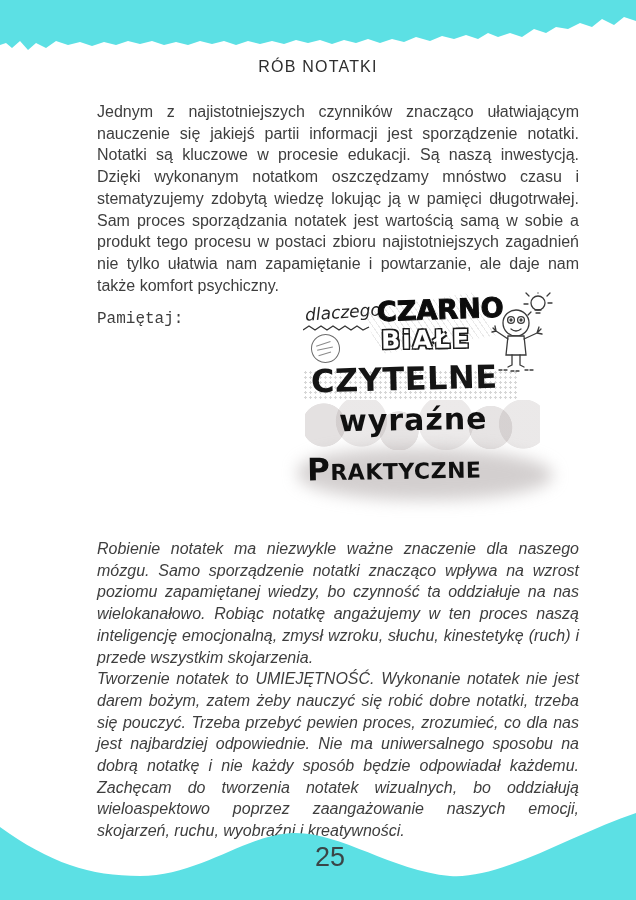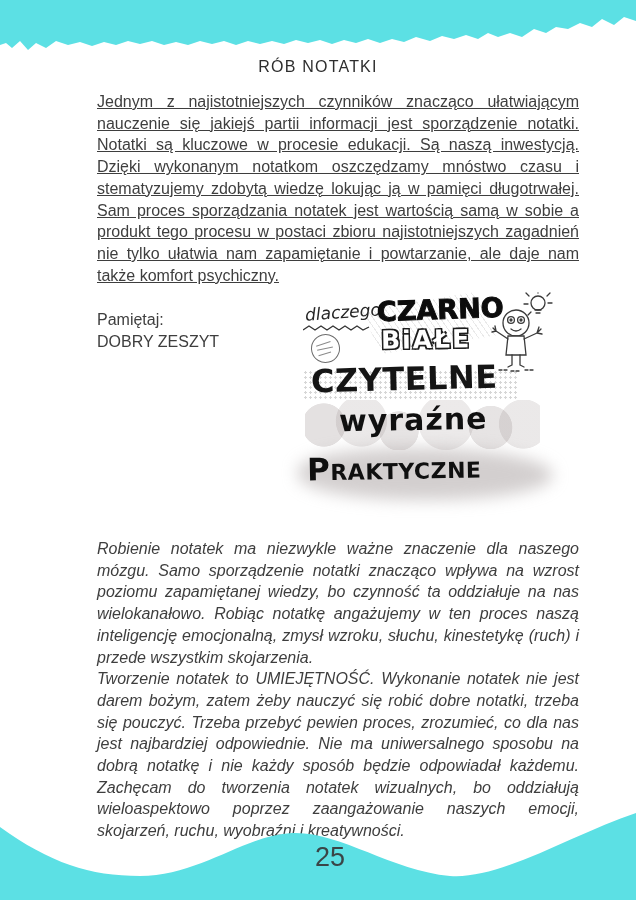--- a/index.html
+++ b/index.html
@@ -12,25 +12,25 @@
   .top-tear{position:absolute;top:0;left:0;width:636px;height:56px;display:block;}
   .bottom-wave{position:absolute;bottom:0;left:0;width:636px;height:92px;display:block;}
   
   .title{
     position:absolute;top:58px;left:0;width:100%;
     text-align:center;font-size:16px;letter-spacing:1.2px;color:#2e2e2e;
   }
   
   .col{position:absolute;left:97px;width:482px;font-size:16px;line-height:21.7px;text-align:justify;color:#3e3e3e;}
   .col p{margin:0;}
-  .col-1{top:91px;text-decoration:underline;}
+  .col-1{top:101px;}
   .col-2{top:538px;font-style:italic;}
   .reminder{
     position:absolute;left:97px;top:309px;width:200px;
-    font-size:16px;line-height:21.5px;color:#3e3e3e;text-align:left;
+    font-size:16px;line-height:21.5px;color:#3e3e3e;text-align:left;font-family:Liberation Mono, monospace;
   }
   
   .illo{position:absolute;left:283px;top:290px;width:290px;height:220px;}
   .illo *{position:absolute;}
   .hatch{
     left:78px;top:2px;width:135px;height:62px;z-index:0;
     background:repeating-linear-gradient(55deg,rgba(90,90,90,.13) 0 1px,transparent 1px 5px);
     clip-path:polygon(0 30%,85% 0,100% 70%,15% 100%);
   }
   .w-dlaczego{
@@ -111,21 +111,20 @@
   </svg>
 
   <div class="title">RÓB NOTATKI</div>
 
   <div class="col col-1">
     <p>Jednym z najistotniejszych czynników znacząco ułatwiającym nauczenie się jakiejś partii informacji jest sporządzenie notatki. Notatki są kluczowe w procesie edukacji. Są naszą inwestycją. Dzięki wykonanym notatkom oszczędzamy mnóstwo czasu i stematyzujemy zdobytą wiedzę lokując ją w pamięci długotrwałej. Sam proces sporządzania notatek jest wartością samą w sobie a produkt tego procesu w postaci zbioru najistotniejszych zagadnień nie tylko ułatwia nam zapamiętanie i powtarzanie, ale daje nam także komfort psychiczny.</p>
   </div>
 
   <div class="reminder">
     <div>Pamiętaj:</div>
-    <div>DOBRY ZESZYT</div>
   </div>
 
   <div class="illo">
     <div class="hatch"></div>
     <div class="w-dlaczego">dlaczego</div>
     <svg class="dlaczego-underline" width="70" height="8" viewBox="0 0 70 8">
       <polyline points="0,6 6,2 12,6 18,2 24,6 30,2 36,6 42,2 48,6 54,2 60,6 66,3" fill="none" stroke="#333" stroke-width="1.3"></polyline>
     </svg>
     <div class="w-czarno">CZARNO</div>
     <div class="w-biale">BiAŁE</div>

